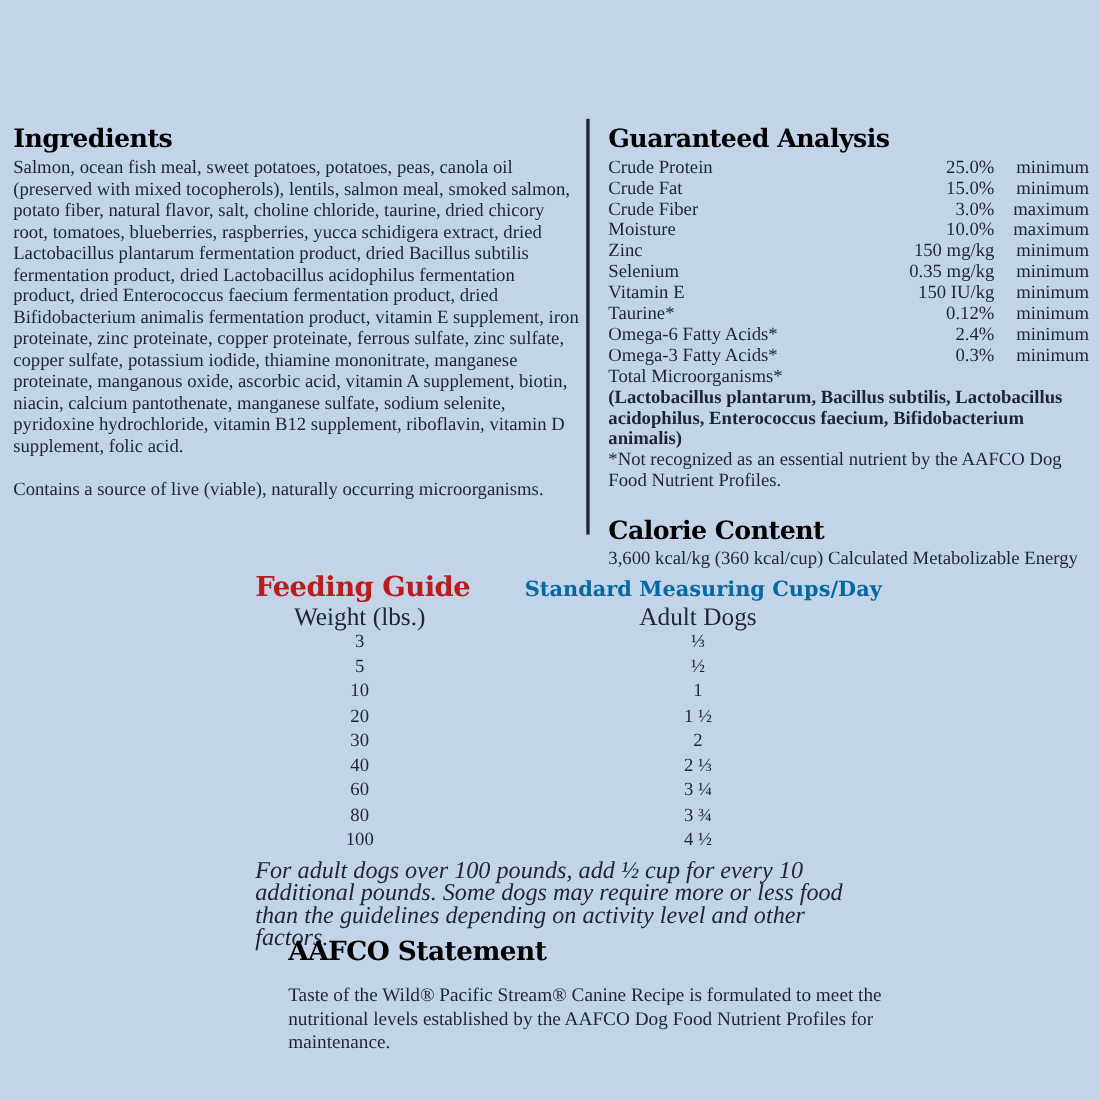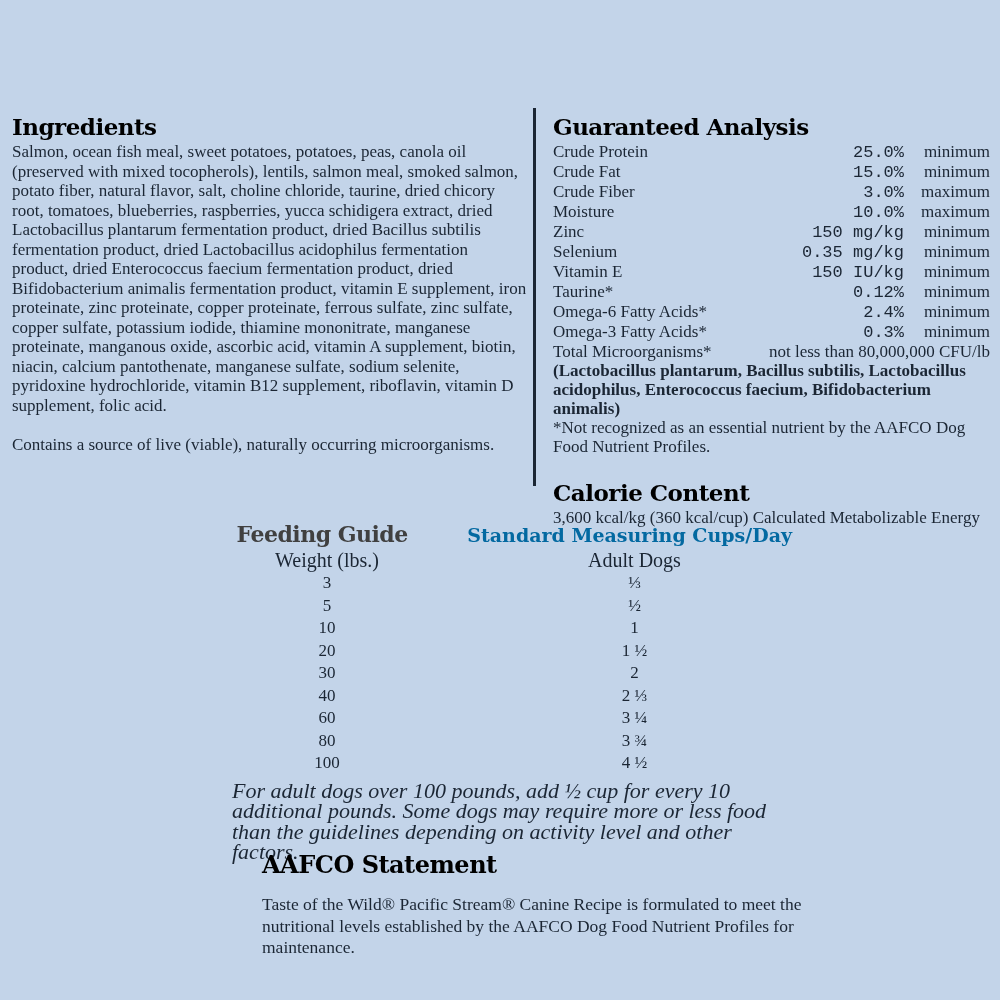--- a/index.html
+++ b/index.html
@@ -27,42 +27,42 @@
   }
   
   .left-col{position:absolute;left:12px;top:114px;width:516px;}
   .contains-note{margin-top:20px;}
   
   .divider{position:absolute;left:533px;top:108px;width:3px;height:378px;background:#1b2634;}
   
   .right-col{position:absolute;left:553px;top:114px;width:437px;}
   .ga-row{display:flex;align-items:baseline;font-size:17px;line-height:19px;}
   .ga-label{flex:1;white-space:nowrap;}
-  .ga-value{text-align:left;white-space:nowrap;font-family:Liberation Mono, monospace;}
+  .ga-value{text-align:left;white-space:nowrap;}
   .ga-qual{width:86px;text-align:right;white-space:nowrap;}
   .ga-total{display:flex;font-size:17px;line-height:19px;}
   .ga-total-label{white-space:nowrap;}
   .ga-total-value{flex:1;text-align:right;white-space:nowrap;}
   .calorie-block{margin-top:24px;}
   
   .feeding{position:absolute;left:232px;top:519px;width:560px;}
   .fg-head{display:flex;align-items:baseline;}
   .fg-c1{width:190px;text-align:center;}
   .fg-c2{flex:1;text-align:center;padding-left:55px;}
   .fg-title{
     font-family:"DejaVu Serif", serif;
-    font-weight:bold;font-size:22px;line-height:30px;
-    letter-spacing:-0.5px;white-space:nowrap;color:#404040;
+    font-weight:bold;font-size:25px;line-height:30px;
+    letter-spacing:-0.5px;white-space:nowrap;color:#b91c1c;
   }
   .fg-cups-title{
     font-family:"DejaVu Serif", serif;
     font-weight:bold;font-size:19px;line-height:22px;
     white-space:nowrap;color:#0369a1;
   }
-  .fg-sub{display:flex;font-size:20px;line-height:23px;}
+  .fg-sub{display:flex;font-size:23px;line-height:23px;}
   .fg-row{display:flex;font-size:17px;line-height:22.5px;}
   .fg-note{
     margin-top:6px;width:545px;
     font-style:italic;font-size:22px;line-height:20.5px;
   }
   
   .aafco{position:absolute;left:262px;top:852px;width:545px;}
   .aafco .section-title{font-size:24px;}
   .aafco-body{font-size:17.5px;line-height:21.5px;margin-top:16px;}
 </style>
@@ -131,21 +131,20 @@
       </div>
         <div class="ga-row">
         <span class="ga-label">Omega-3 Fatty Acids*</span>
         <span class="ga-value">0.3%</span>
         <span class="ga-qual">minimum</span>
       </div>
       </div>
 
     <div class="ga-total">
       <span class="ga-total-label">Total Microorganisms*</span>
-      <span class="ga-total-value">not less than 80,000,000 CFU/lb</span>
     </div>
     <p class="body-text" style="line-height:19px;font-weight:bold;">(Lactobacillus plantarum, Bacillus subtilis, Lactobacillus acidophilus, Enterococcus faecium, Bifidobacterium animalis)</p>
     <p class="body-text" style="line-height:19px;">*Not recognized as an essential nutrient by the AAFCO Dog Food Nutrient Profiles.</p>
 
     <div class="calorie-block">
       <h2 class="section-title">Calorie Content</h2>
       <p class="body-text">3,600 kcal/kg (360 kcal/cup) Calculated Metabolizable Energy</p>
     </div>
   </div>
 

